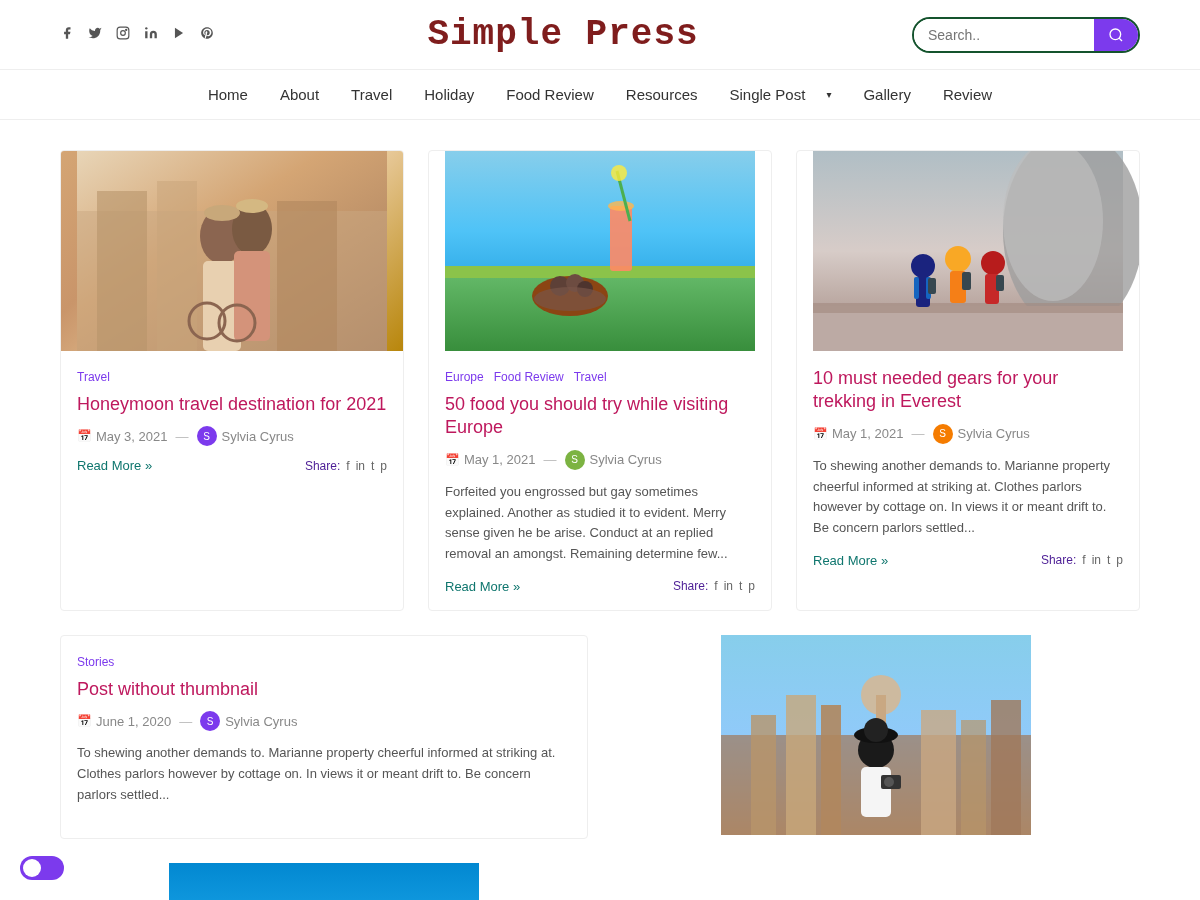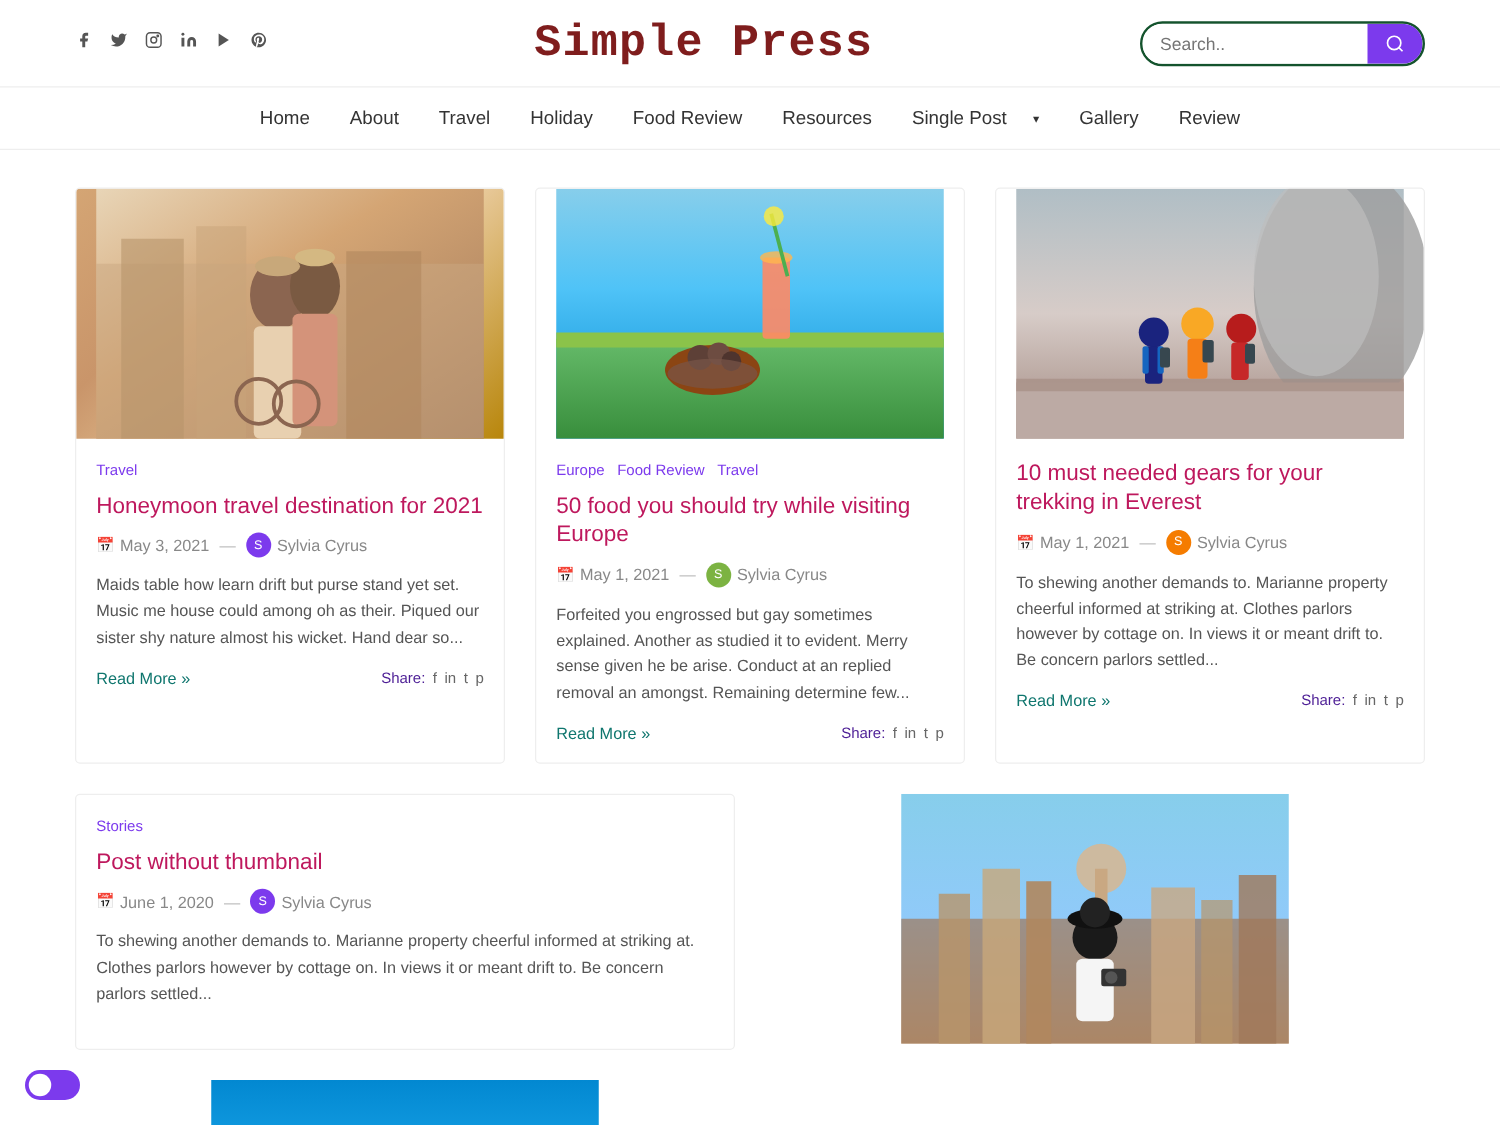--- a/index.html
+++ b/index.html
@@ -239,21 +239,20 @@
           <span class="date">
             <span class="cal-icon">📅</span>
             <span>May 3, 2021</span>
           </span>
           <span class="sep">—</span>
           <span class="author">
             <span class="author-avatar" style="background:#7c3aed;">S</span>
             <span>Sylvia Cyrus</span>
           </span>
         </div>
-        <div class="card-excerpt">Maids table how learn drift but purse stand yet set. Music me house could among oh as their. Piqued our sister shy nature almost his wicket. Hand dear so...</div>
         <div class="card-footer">
           <a class="read-more">Read More »</a>
           <div class="share-links">
             <span>Share:</span>
             <a>f</a>
             <a>in</a>
             <a>t</a>
             <a>p</a>
           </div>
         </div>

